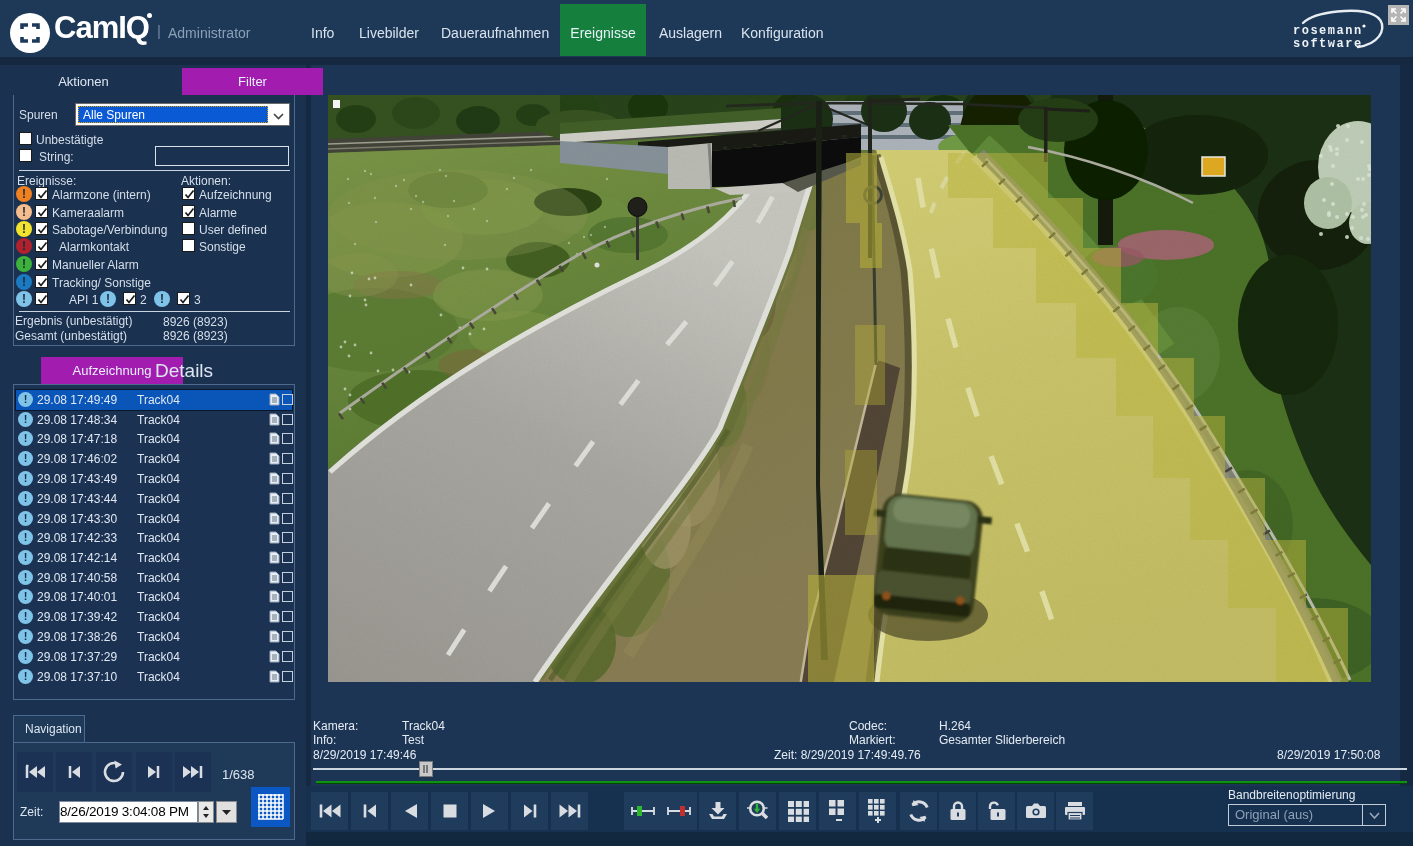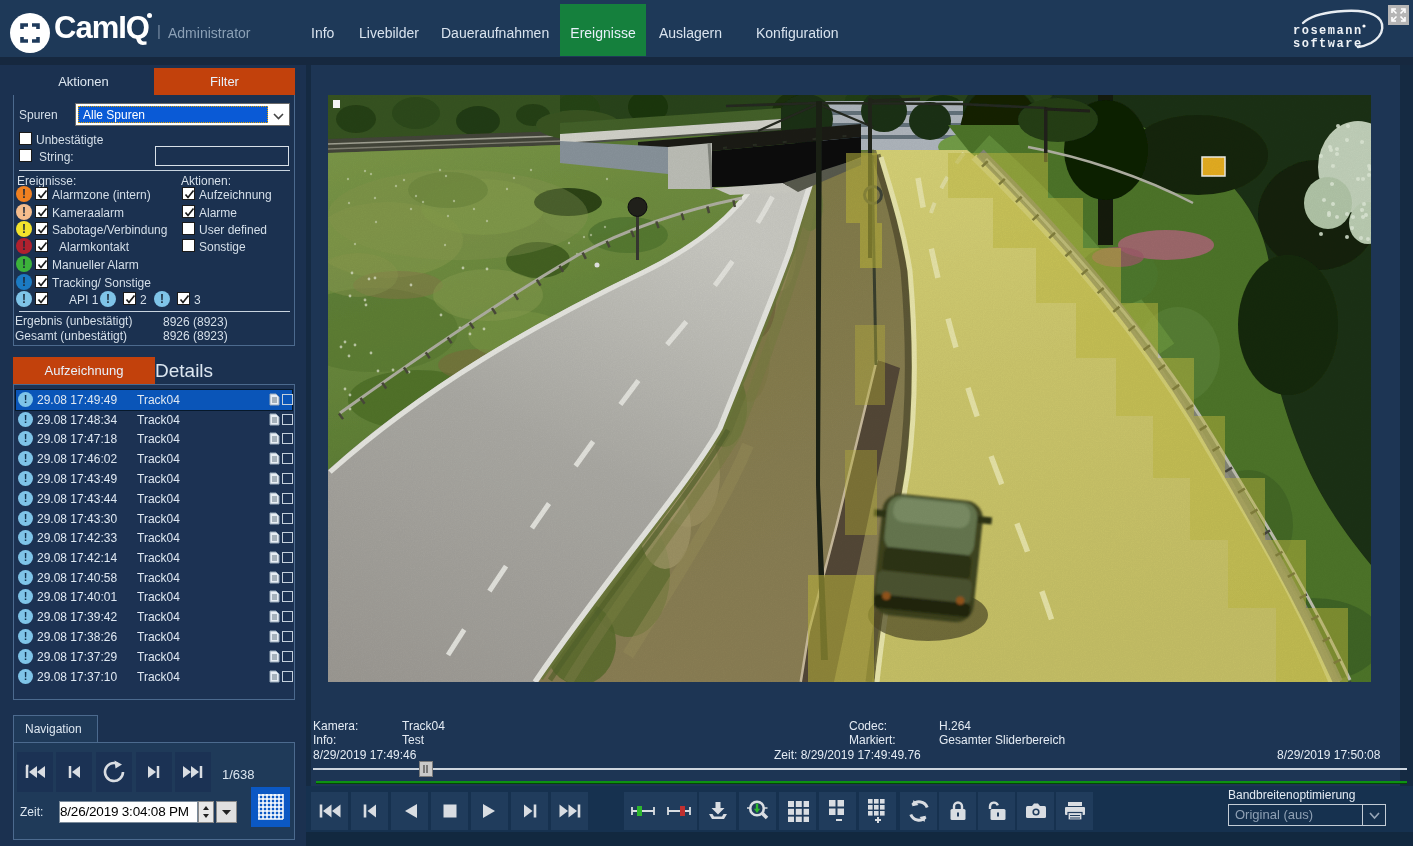--- a/index.html
+++ b/index.html
@@ -12,21 +12,21 @@
 #adminsep { position:absolute; left:157px; top:22px; color:#7488a0; font-size:15px; }
 #admin { position:absolute; left:168px; top:25px; color:#8ba0b6; font-size:14px; }
 .nav { position:absolute; top:25px; font-size:14px; color:#d9e3ee; }
 #erbox { position:absolute; left:560px; top:4px; width:86px; height:52px; background:#15803d; }
 #erbox span { position:absolute; left:0; right:0; top:21px; text-align:center; font-size:14px; color:#e8f0fa; }
 #expandbtn { position:absolute; left:1388px; top:5px; width:21px; height:20px; background:#b5b5b5; }
 
 #substrip { position:absolute; left:0; top:57px; width:1413px; height:8px; background:#16283f; }
 #sidebar { position:absolute; left:0; top:65px; width:306px; height:781px; background:#1b3150; }
 #sidedivider { position:absolute; left:306px; top:65px; width:5px; height:781px; background:#152a42; }
-.tabblue { background:#c2410c; color:#e8f1fb; }
+.tabblue { background:#a21caf; color:#e8f1fb;margin-left:28px; }
 #tabKameras { position:absolute; left:13px; top:68px; width:141px; height:27px; line-height:27px; text-align:center; font-size:13px; }
 #tabFilter { position:absolute; left:154px; top:68px; width:141px; height:27px; line-height:27px; text-align:center; font-size:13px; }
 #filterpanel { position:absolute; left:13px; top:95px; width:282px; height:251px; border:1px solid #4c6a8e; border-top:none; }
 .lbl { position:absolute; font-size:12px; color:#d5dfe9; }
 #combo { position:absolute; left:75px; top:103px; width:215px; height:23px; background:#fff; border:1px solid #6a6a6a; }
 #combosel { position:absolute; left:2px; top:2px; right:21px; bottom:2px; background:#0a5ad6; border:1px dotted #e0a000; color:#fff; font-size:12px; line-height:17px; padding-left:4px; }
 #comboarr { position:absolute; right:1px; top:1px; width:19px; bottom:1px; background:#fff; }
 .cb { position:absolute; width:13px; height:13px; background:#fff; border:1px solid #1a1a1a; }
 .cb svg { position:absolute; left:0; top:0; }
 #strinput { position:absolute; left:155px; top:146px; width:134px; height:20px; border:1px solid #d8e0e8; background:transparent; }
@@ -37,21 +37,21 @@
 #tabDet { position:absolute; left:155px; top:357px; width:140px; height:27px; line-height:27px; text-align:left; font-size:19px; }
 #listpanel { position:absolute; left:13px; top:384px; width:282px; height:316px; border:1px solid #4c6a8e; background:#1c3253; }
 .row { position:absolute; left:2px; width:276px; height:20px; font-size:12px; color:#dfe8f2; }
 .row .ri { position:absolute; left:2px; top:2px; width:15px; height:15px; border-radius:50%; background:#7fc4e8; color:#13324e; font-weight:bold; text-align:center; line-height:15px; font-size:11px; }
 .row .d1 { position:absolute; left:21px; top:3px; }
 .row .d2 { position:absolute; left:121px; top:3px; }
 .row .doc { position:absolute; left:253px; top:3px; }
 .row .sq { position:absolute; left:266px; top:4px; width:11px; height:11px; border:1px solid #c4d0dc; }
 .rowsel { background:#0a55b8; outline:1px solid #06182a; }
 
-#navtab { position:absolute; left:13px; top:715px; width:85px; height:27px; background:#1f3a59; border:1px solid #4c6a8e; border-bottom:none; line-height:27px; padding-left:11px; font-size:12px; }
+#navtab { position:absolute; left:13px; top:715px; width:72px; height:27px; background:#1f3a59; border:1px solid #4c6a8e; border-bottom:none; line-height:27px; padding-left:11px; font-size:12px; }
 #navpanel { position:absolute; left:13px; top:742px; width:282px; height:98px; background:#1f3a59; border:1px solid #4c6a8e; }
 .nbtn { position:absolute; top:752px; width:36px; height:40px; background:#1b3254; }
 .nbtn svg { position:absolute; left:50%; top:50%; transform:translate(-50%,-50%); }
 #count { position:absolute; left:222px; top:767px; font-size:13px; color:#dce6f0; }
 #zeitlbl { position:absolute; left:20px; top:805px; font-size:12px; }
 #dtinput { position:absolute; left:59px; top:801px; width:139px; height:22px; background:#fff; border:1px solid #7a8a9a; color:#000; font-size:13.5px; line-height:20px; letter-spacing:-0.2px; }
 #spinner { position:absolute; left:198px; top:801px; width:16px; height:22px; background:#e8e8e8; border:1px solid #8a8a8a; }
 #ddbtn { position:absolute; left:216px; top:801px; width:21px; height:22px; background:#e0e0e0; border:1px solid #8a8a8a; }
 #gridbtn { position:absolute; left:251px; top:787px; width:39px; height:40px; background:#0b58c4; }
 
@@ -86,21 +86,21 @@
     <span style="position:absolute;left:147px;top:13px;width:5px;height:5px;border-radius:50%;background:#fff;"></span>
   <span id="adminsep">|</span>
   <span id="admin">Administrator</span>
   <span class="nav" style="left:311px;">Info</span>
   <span class="nav" style="left:359px;">Livebilder</span>
   <span class="nav" style="left:441px;">Daueraufnahmen</span>
   <div id="erbox">
       <span>Ereignisse</span>
     </div>
   <span class="nav" style="left:659px;">Auslagern</span>
-  <span class="nav" style="left:741px;margin-left:15px;">Konfiguration</span>
+  <span class="nav" style="left:741px;">Konfiguration</span>
   <svg id="roselogo" style="position:absolute;left:1283px;top:6px;" width="106" height="46" viewBox="0 0 106 46">
     <path d="M20 17 C 32 5, 76 1, 91 9 C 103 15, 102 29, 88 37 C 84 39, 79 40.5, 75 41" fill="none" stroke="#e8edf2" stroke-width="2.4" stroke-linecap="round"></path>
     <text x="10" y="28" font-family="Liberation Mono, monospace" font-size="12px" font-weight="bold" fill="#eef2f6" letter-spacing="1.5">rosemann</text>
     <text x="10" y="41" font-family="Liberation Mono, monospace" font-size="12px" font-weight="bold" fill="#eef2f6" letter-spacing="1.5">software</text>
     <circle cx="81" cy="20" r="1.6" fill="#fff"></circle>
   </svg>
   <div id="expandbtn">
     <svg width="21" height="20" viewBox="0 0 21 20">
       <g stroke="#fff" stroke-width="1.6" fill="none">
         <path d="M4 8 V4 H8"></path>

